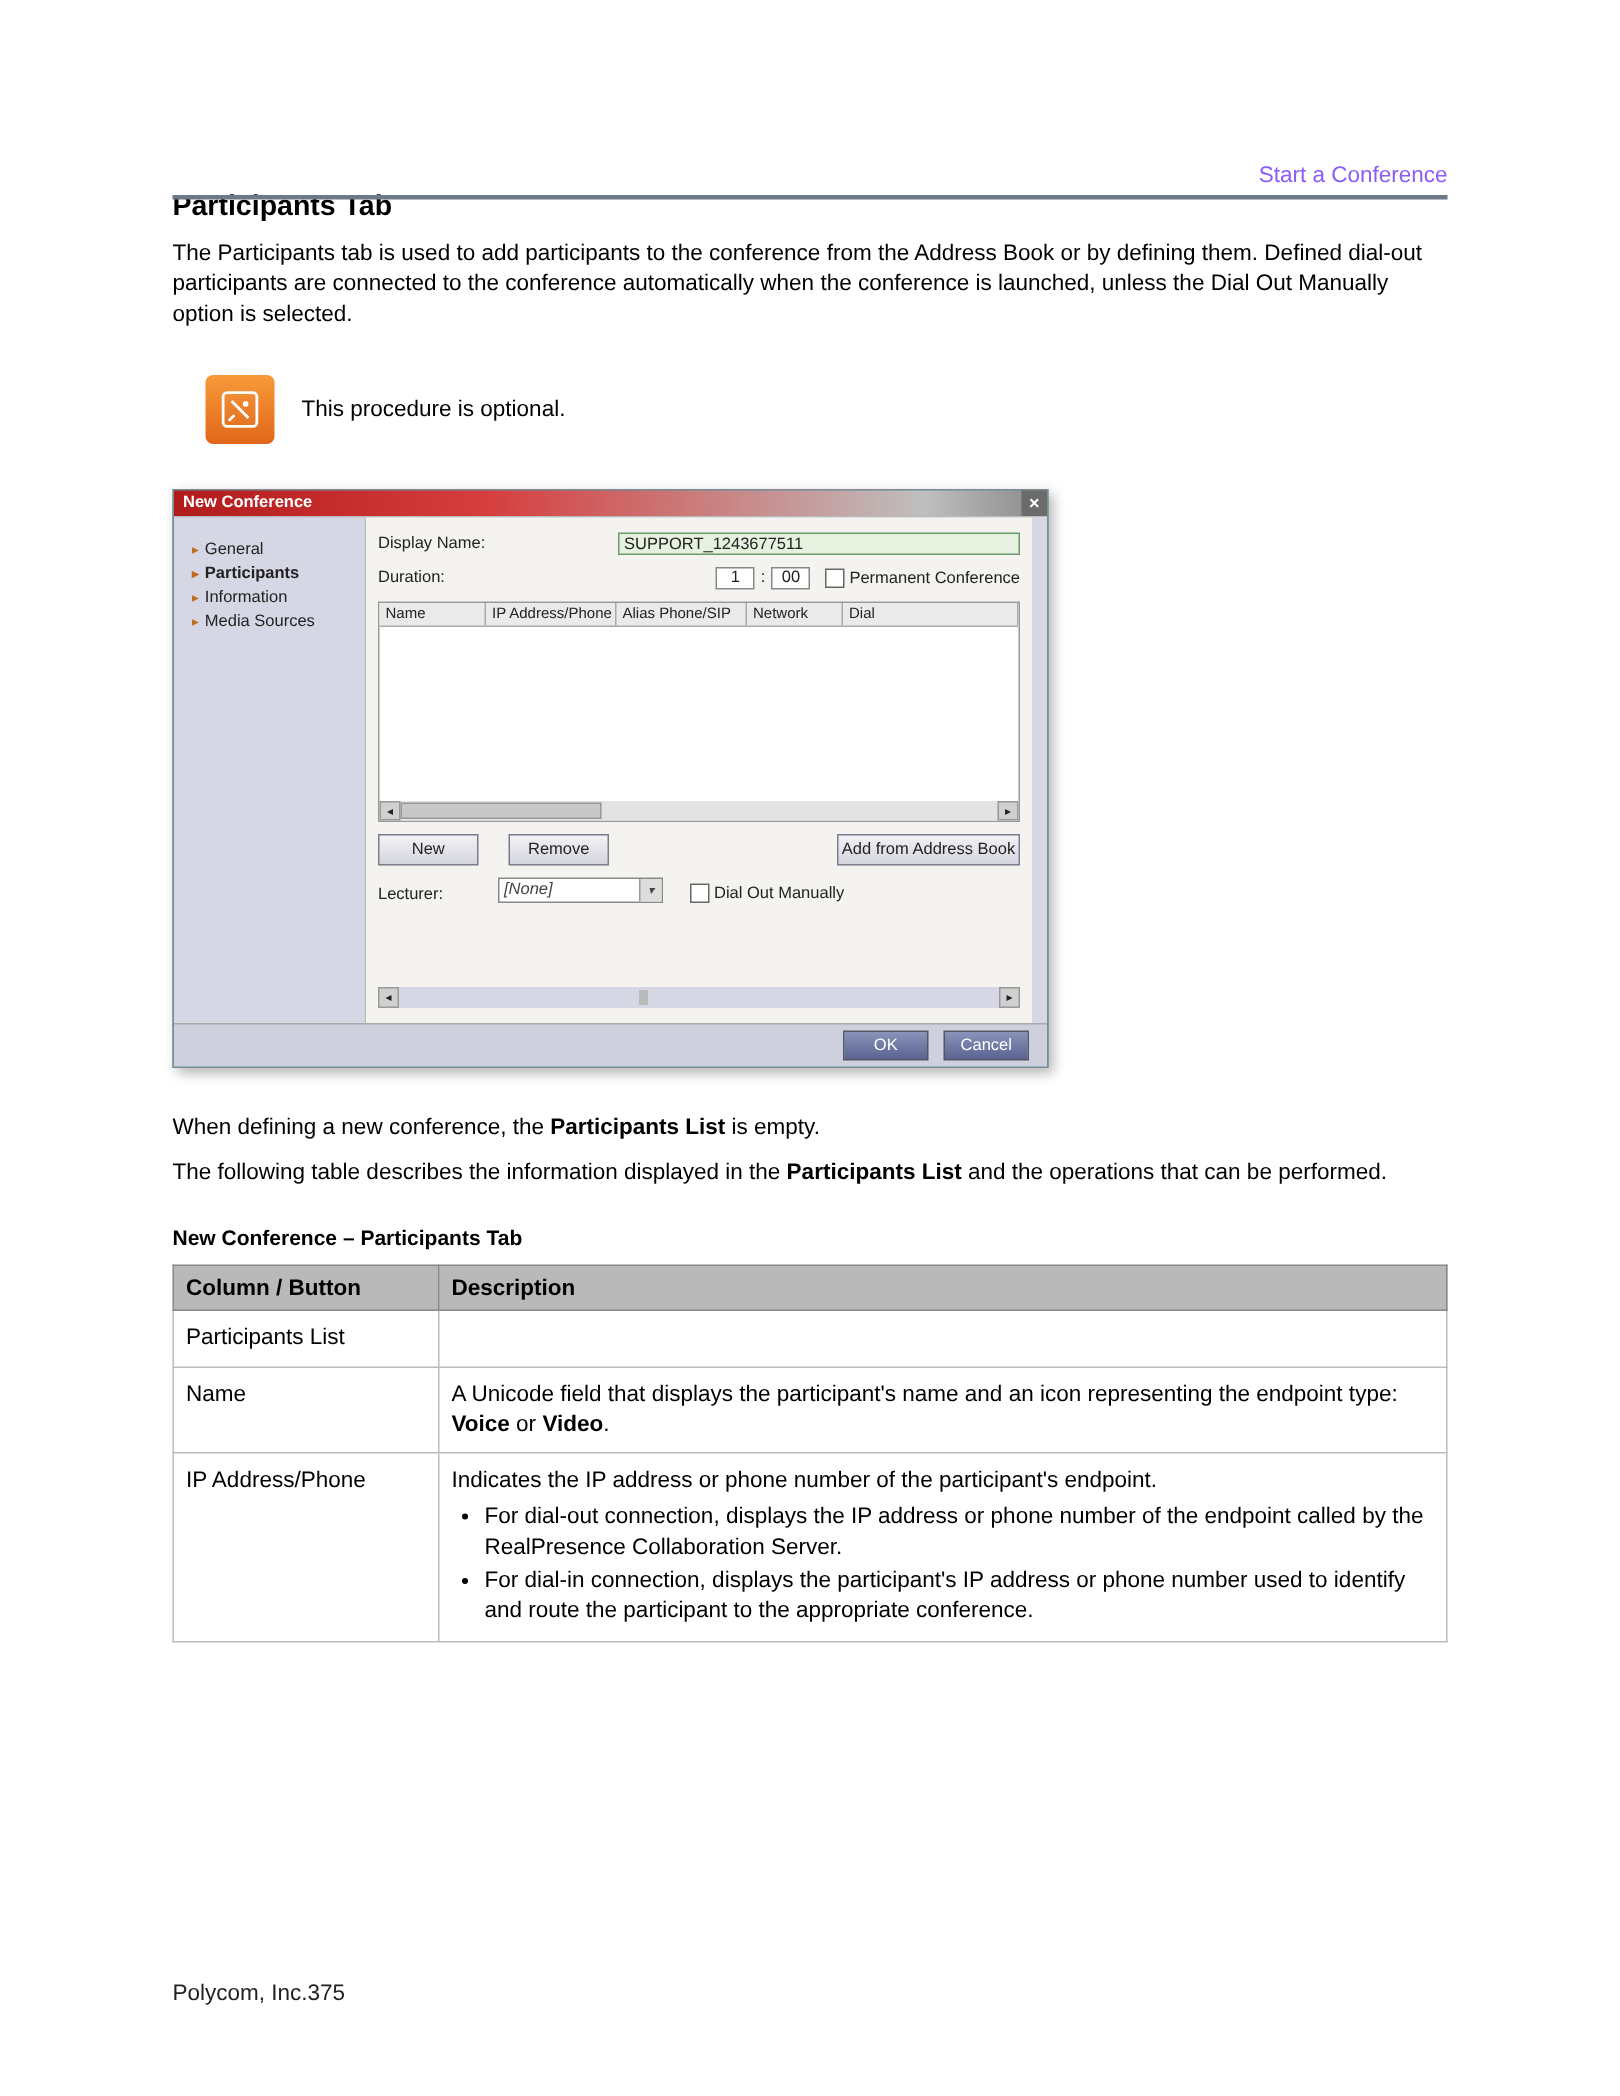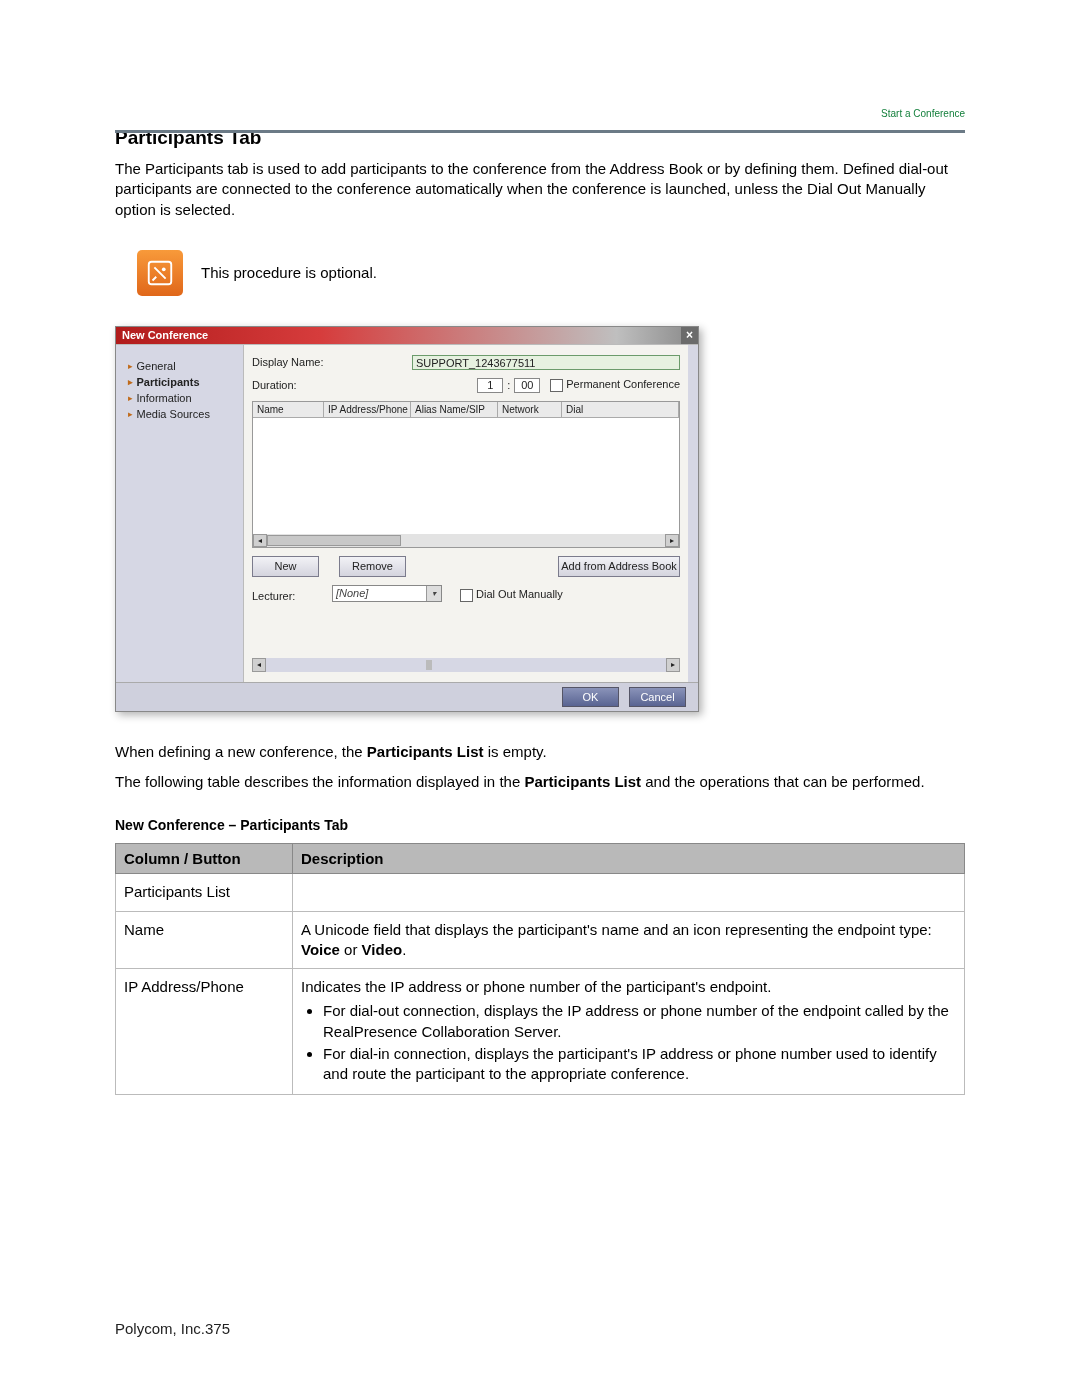--- a/index.html
+++ b/index.html
@@ -1,17 +1,17 @@
 <!DOCTYPE html>
 <html><head>
 <meta charset="utf-8">
 <style>
 html,body{margin:0;padding:0;background:#fff;font-family:Arial,Helvetica,sans-serif;color:#000}
 .page{width:1080px;min-height:1397px;margin:0 auto;position:relative;box-sizing:border-box;padding:110px 115px 60px 115px}
-.header-right{position:absolute;top:108px;right:115px;font-size:10px;color:#15803d}
+.header-right{position:absolute;top:108px;right:115px;font-size:15px;color:#8b5cf6}
 .hr{position:absolute;top:130px;left:115px;right:115px;border-top:3px solid #6b7a86}
 .content{margin-top:17px}
 h2{font-size:19px;font-weight:bold;margin:0 0 10px 0}
 p{font-size:15px;line-height:1.35;margin:0 0 10px 0}
 .b{font-weight:bold}
 .note-row{display:flex;align-items:center;gap:18px;margin:30px 0 30px 22px}
 .note-icon{width:46px;height:46px;border-radius:5px;background:linear-gradient(#f89a3a,#e0671a);display:flex;align-items:center;justify-content:center}
 .note-icon svg{width:30px;height:30px}
 .note-text{font-size:15px}
 
@@ -127,21 +127,21 @@
                 <span class="spin">1</span>
                 <span class="spin-sep">:</span>
                 <span class="spin">00</span>
                 <span class="perm"><span class="chk"></span><span>Permanent Conference</span></span>
               </span>
             </div>
             <div class="grid">
               <div class="grid-head">
                 <div class="gh1">Name</div>
                 <div class="gh2">IP Address/Phone</div>
-                <div class="gh3">Alias Name/SIP</div>
+                <div class="gh3">Alias Phone/SIP</div>
                 <div class="gh4">Network</div>
                 <div class="gh5">Dial</div>
               </div>
               <div class="grid-body"></div>
               <div class="grid-scroll">
                 <span class="sbtn">◂</span>
                 <span class="track"></span>
                 <span class="rest"></span>
                 <span class="sbtn">▸</span>
               </div>

